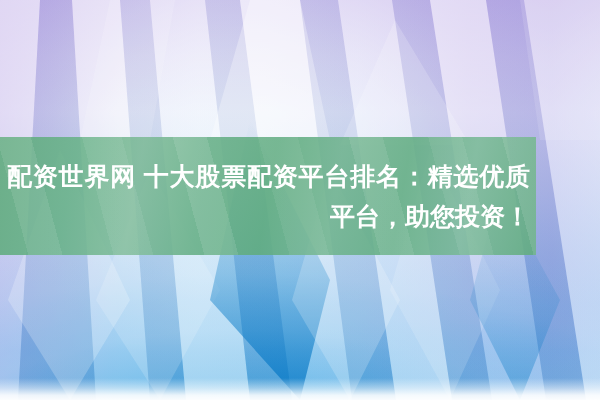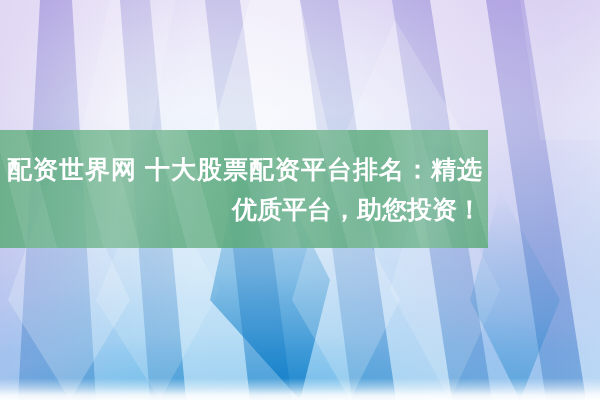--- a/index.html
+++ b/index.html
@@ -91,22 +91,22 @@
       rgba(255,255,255,0) 0%,
       rgba(255,255,255,0.45) 45%,
       rgba(255,255,255,0.88) 78%,
       rgba(255,255,255,0.97) 100%);
   }
 
   
   .green-band {
     position: absolute;
     left: 0;
-    top: 130px;
-    width: 488px;
+    top: 137px;
+    width: 536px;
     height: 118px;
     background:
       linear-gradient(100deg,
         rgba(96,171,126,0.90) 0%,
         rgba(104,178,136,0.88) 14%,
         rgba(124,186,150,0.86) 26%,
         rgba(104,176,136,0.89) 38%,
         rgba(96,172,128,0.90) 50%,
         rgba(112,180,142,0.87) 62%,
         rgba(100,174,132,0.89) 74%,

